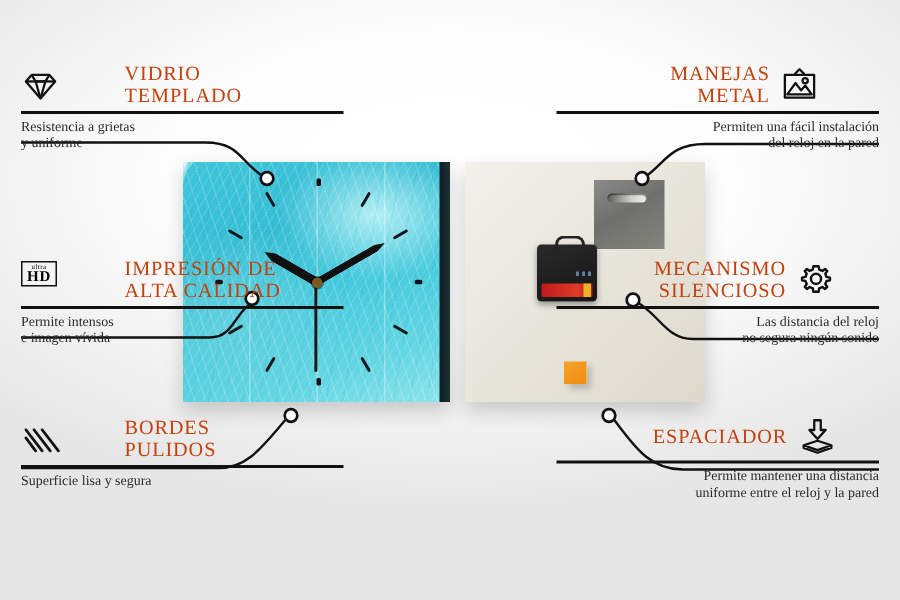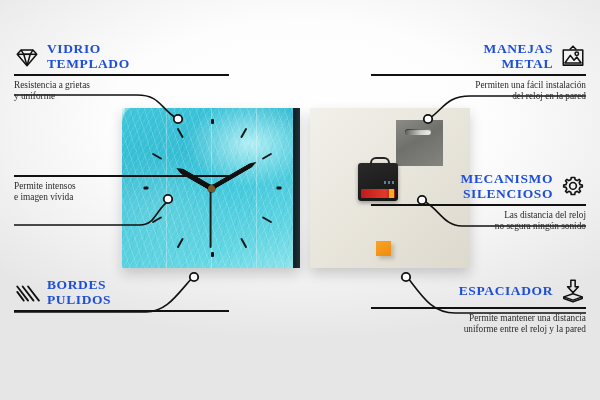--- a/index.html
+++ b/index.html
@@ -68,22 +68,22 @@
   .movement .dots{position:absolute;right:4px;top:18px;width:10px;height:3px;
     background:repeating-linear-gradient(90deg,#5f7fa0 0 2px,transparent 2px 4px);}
   .foam{position:absolute;left:66px;top:133px;width:15px;height:15px;
     background:linear-gradient(150deg,#f7a32a,#ef8c0c);box-shadow:3px 3px 4px rgba(0,0,0,.18);}
 
   
   .callout{position:absolute;width:215px;}
   .callout.left{text-align:left;}
   .callout.right{text-align:right;}
   .head{display:flex;align-items:center;gap:7px;}
-  .callout.right .head{justify-content:flex-end;}
-  .title{font-size:13.5px;line-height:14.5px;font-weight:bold;color:#1d4ed8;letter-spacing:.6px;}
+  .callout.right .head{justify-content:center;}
+  .title{font-size:13.5px;line-height:14.5px;font-weight:normal;color:#c2410c;letter-spacing:.6px;margin-left:36px;}
   .rule{height:1.5px;background:#111;margin:3px 0 4px;width:100%;}
   .sub{font-size:9.3px;line-height:11.5px;color:#2a2a2a;}
   .ico{width:26px;height:26px;flex:0 0 26px;display:block;}
   .ico svg{display:block;width:26px;height:26px;}
 
   .c-tl{left:14px;top:42px;}
   .c-ml{left:14px;top:172px;}
   .c-bl{left:14px;top:278px;}
   .c-tr{right:14px;top:42px;}
   .c-mr{right:14px;top:172px;}
@@ -179,20 +179,32 @@
       </span>
     </div>
     <div class="rule"></div>
     <div class="sub">
       <span>Resistencia a grietas</span><br>
       <span>y uniforme</span>
     </div>
   </div>
 
   <div class="callout left c-ml">
+    <div class="head">
+      <span class="ico">
+        <span class="hdbox">
+          <span class="u">ultra</span>
+          <span class="h">HD</span>
+        </span>
+      </span>
+      <span class="title">
+        <span>IMPRESIÓN DE</span><br>
+        <span>ALTA CALIDAD</span>
+      </span>
+    </div>
     <div class="rule"></div>
     <div class="sub">
       <span>Permite intensos</span><br>
       <span>e imagen vívida</span>
     </div>
   </div>
 
   <div class="callout left c-bl">
     <div class="head">
       <span class="ico">
@@ -202,20 +214,23 @@
             <path d="M13 6 L23 19"></path>
           <path d="M3 11 L9 19"></path>
         </svg>
       </span>
       <span class="title">
         <span>BORDES</span><br>
         <span>PULIDOS</span>
       </span>
     </div>
     <div class="rule"></div>
+    <div class="sub">
+      <span>Superficie lisa y segura</span>
+    </div>
   </div>
 
   <div class="callout right c-tr">
     <div class="head">
       <span class="title">
         <span>MANEJAS</span><br>
         <span>METAL</span>
       </span>
       <span class="ico">
         <svg viewBox="0 0 24 24" fill="none" stroke="#111" stroke-width="1.4" stroke-linejoin="round">

